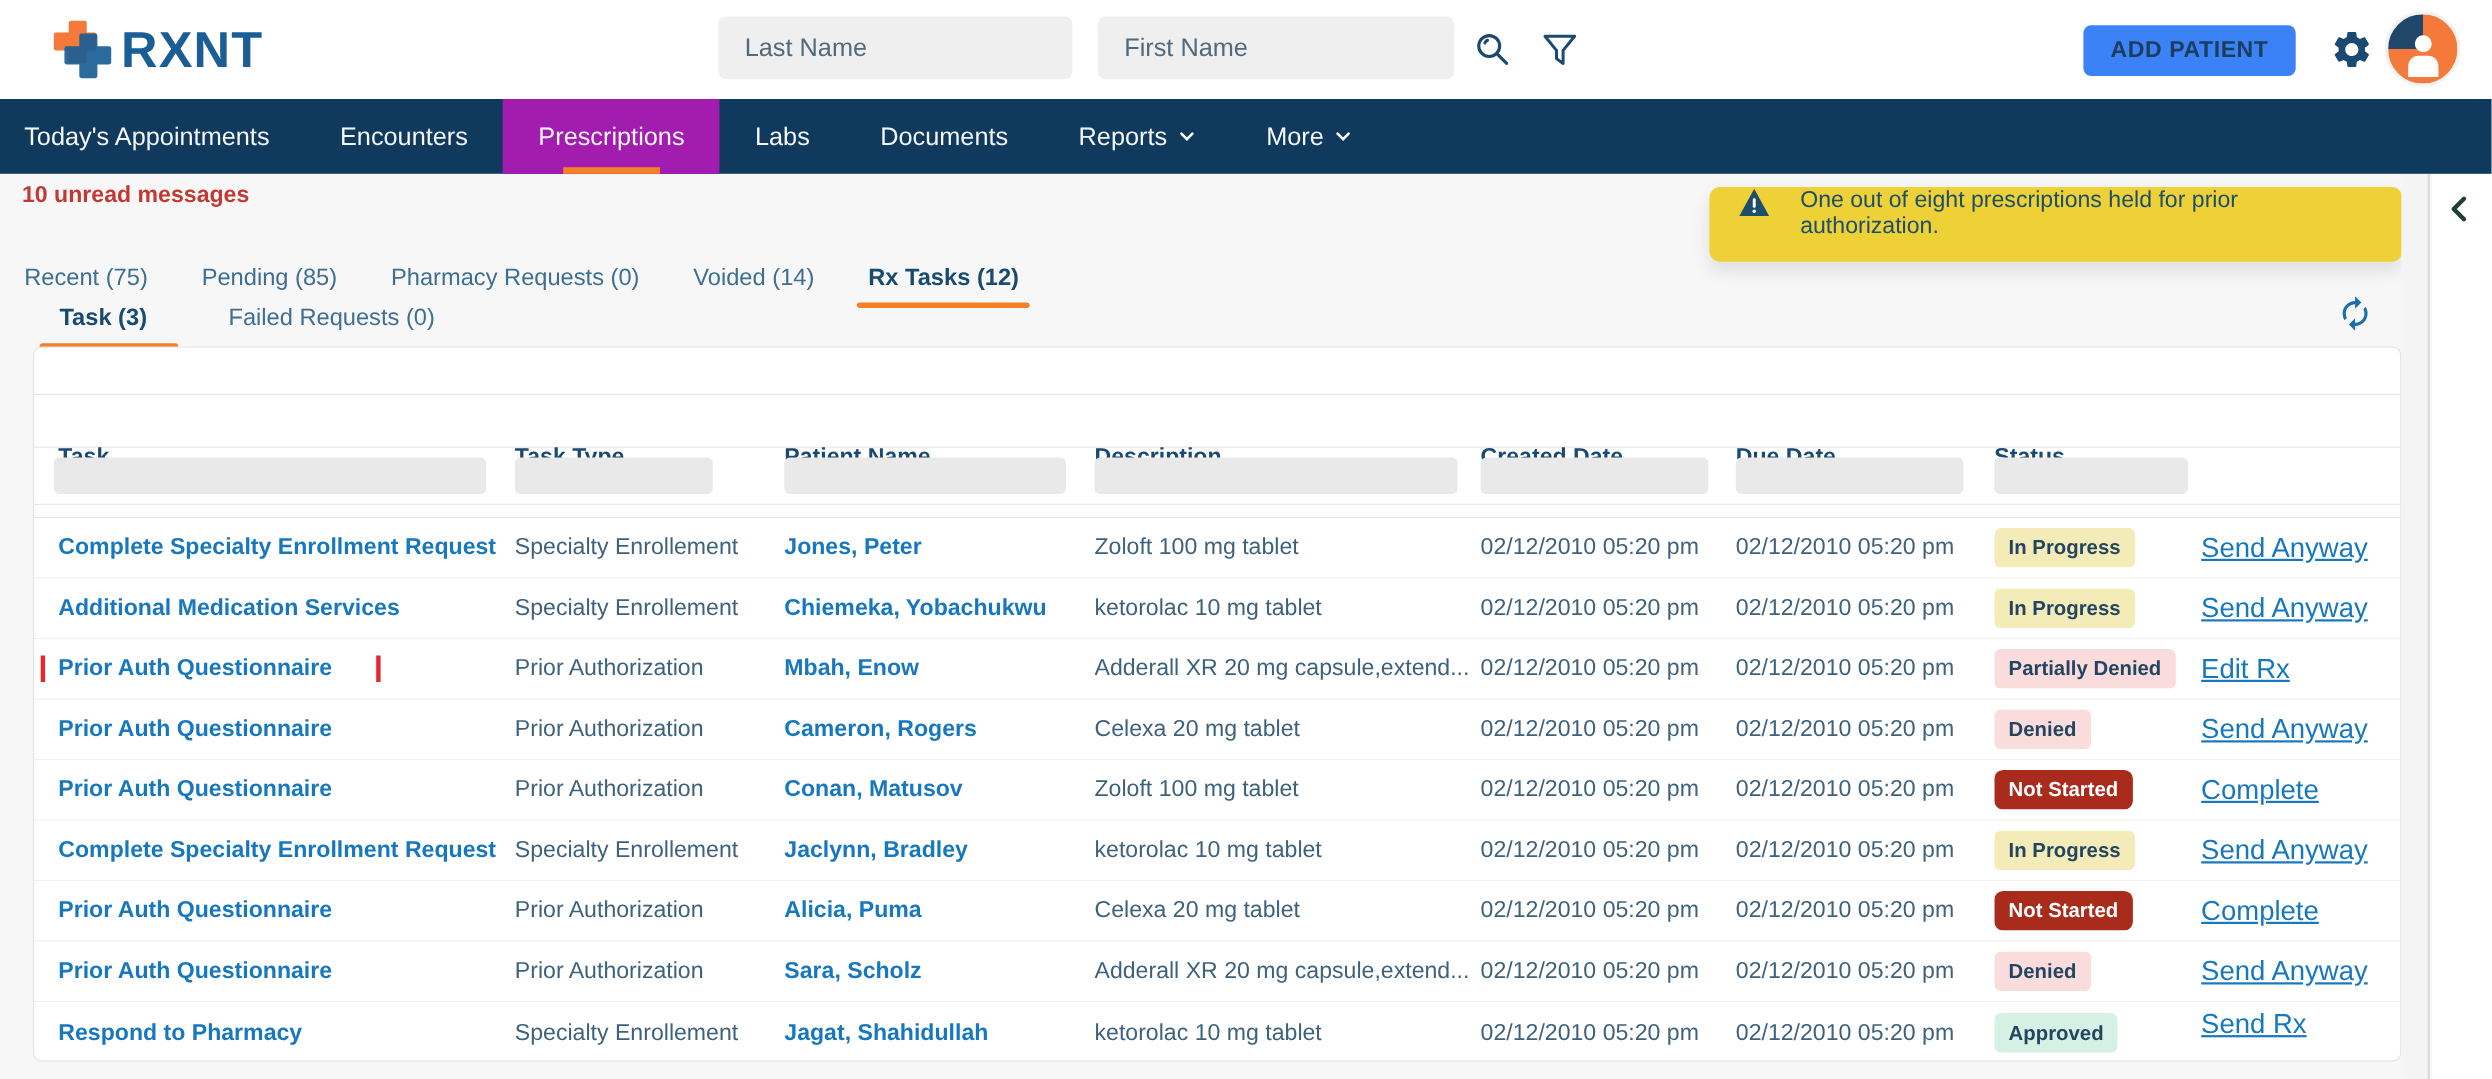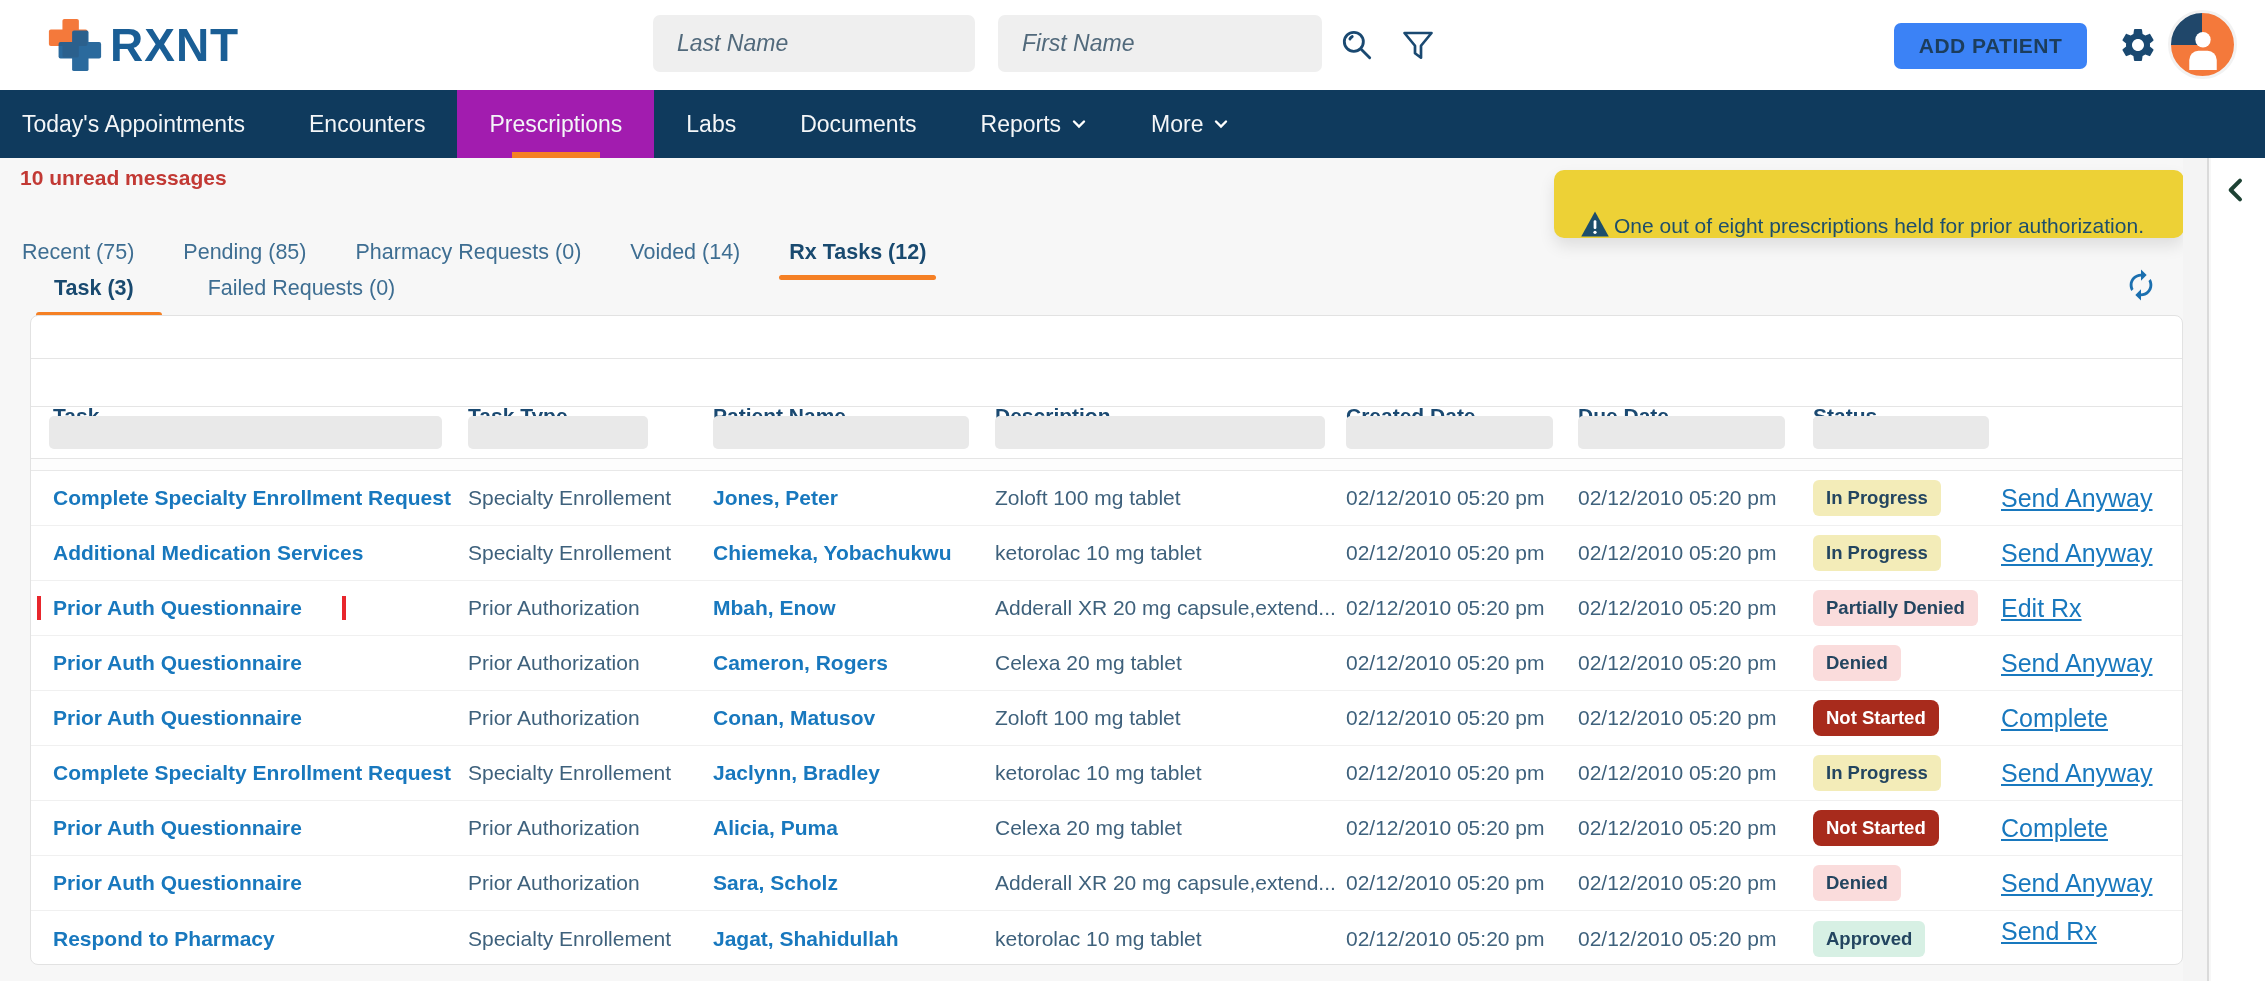--- a/index.html
+++ b/index.html
@@ -4,21 +4,21 @@
 <style>
   * { margin:0; padding:0; box-sizing:border-box; }
   html,body { width:2265px; height:981px; overflow:hidden;
     font-family:"Liberation Sans", sans-serif; background:#F7F7F7; }
 
   
   .topbar { position:absolute; left:0; top:0; width:2265px; height:90px; background:#FFFFFF; z-index:5; }
   .logo { position:absolute; left:46px; top:16px; display:flex; align-items:center; gap:6px; }
   .logo-text { font-size:46px; font-weight:800; color:#1A5E95; letter-spacing:1px; }
   .name-input { position:absolute; top:15px; height:57px; background:#EFEFEF; border:none; border-radius:7px;
-    font-size:23px; color:#a21caf; padding:0 24px; font-family:"Liberation Sans",sans-serif; outline:none;font-style:italic; }
+    font-size:23px; color:#a21caf; padding:0 24px; font-family:"Liberation Sans",sans-serif; outline:none; }
   .name-input::placeholder { color:#51697B; opacity:1; }
   #lastName { left:653px; width:322px; }
   #firstName { left:998px; width:324px; }
   .iconbtn { position:absolute; background:none; border:none; cursor:pointer; line-height:0; }
   .add-patient { position:absolute; left:1894px; top:23px; width:193px; height:46px; background:#3b82f6;
     color:#1C3D5C; font-weight:800; font-size:21px; border:none; border-radius:7px; letter-spacing:.5px;
     font-family:"Liberation Sans",sans-serif; cursor:pointer; }
   .avatar { position:absolute; left:2168px; top:10px; width:69px; height:69px; border-radius:50%;
     background:conic-gradient(from 270deg, #20476A 0 25%, #F4793B 25% 100%);
     border:3px solid #F2F2F2; overflow:hidden; cursor:pointer; }
@@ -30,21 +30,21 @@
   .navitem { display:flex; align-items:center; gap:10px; padding:0 32px; color:#F4F6F8; font-size:23px;
     font-weight:500; cursor:pointer; position:relative; white-space:nowrap; }
   .navitem:first-child { padding-left:22px; }
   .navitem.active { background:#a21caf; font-weight:400; }
   .navitem.active::after { content:""; position:absolute; left:50%; transform:translateX(-50%);
     bottom:0; width:88px; height:6px; background:#F58025; }
 
   
   .unread { position:absolute; left:20px; top:166px; font-size:21px; font-weight:700; color:#C23934; }
   .banner { position:absolute; left:1554px; top:170px; width:630px; height:68px; background:#EDD136;
-    border-radius:10px; display:flex; align-items:flex-end; padding:0 26px; gap:4px;
+    border-radius:10px; display:flex; align-items:flex-start; padding:0 26px; gap:27px;
     box-shadow:0 8px 16px rgba(0,0,0,.10); }
   .banner-text { font-size:21px; font-weight:500; color:#1D4E6B; }
 
   
   .tabs-primary { position:absolute; left:22px; top:240px; display:flex; column-gap:49px; }
   .tabs-secondary { position:absolute; left:54px; top:276px; display:flex; column-gap:74px; }
   .tab { font-size:21.5px; color:#3E6E92; font-weight:500; cursor:pointer; position:relative; white-space:nowrap; }
   .tab.active { color:#194A70; font-weight:700; }
   .tabs-primary .tab.active::after { content:""; position:absolute; left:-10px; right:-10px; bottom:-15px;
     height:5px; background:#F58025; border-radius:3px; }

